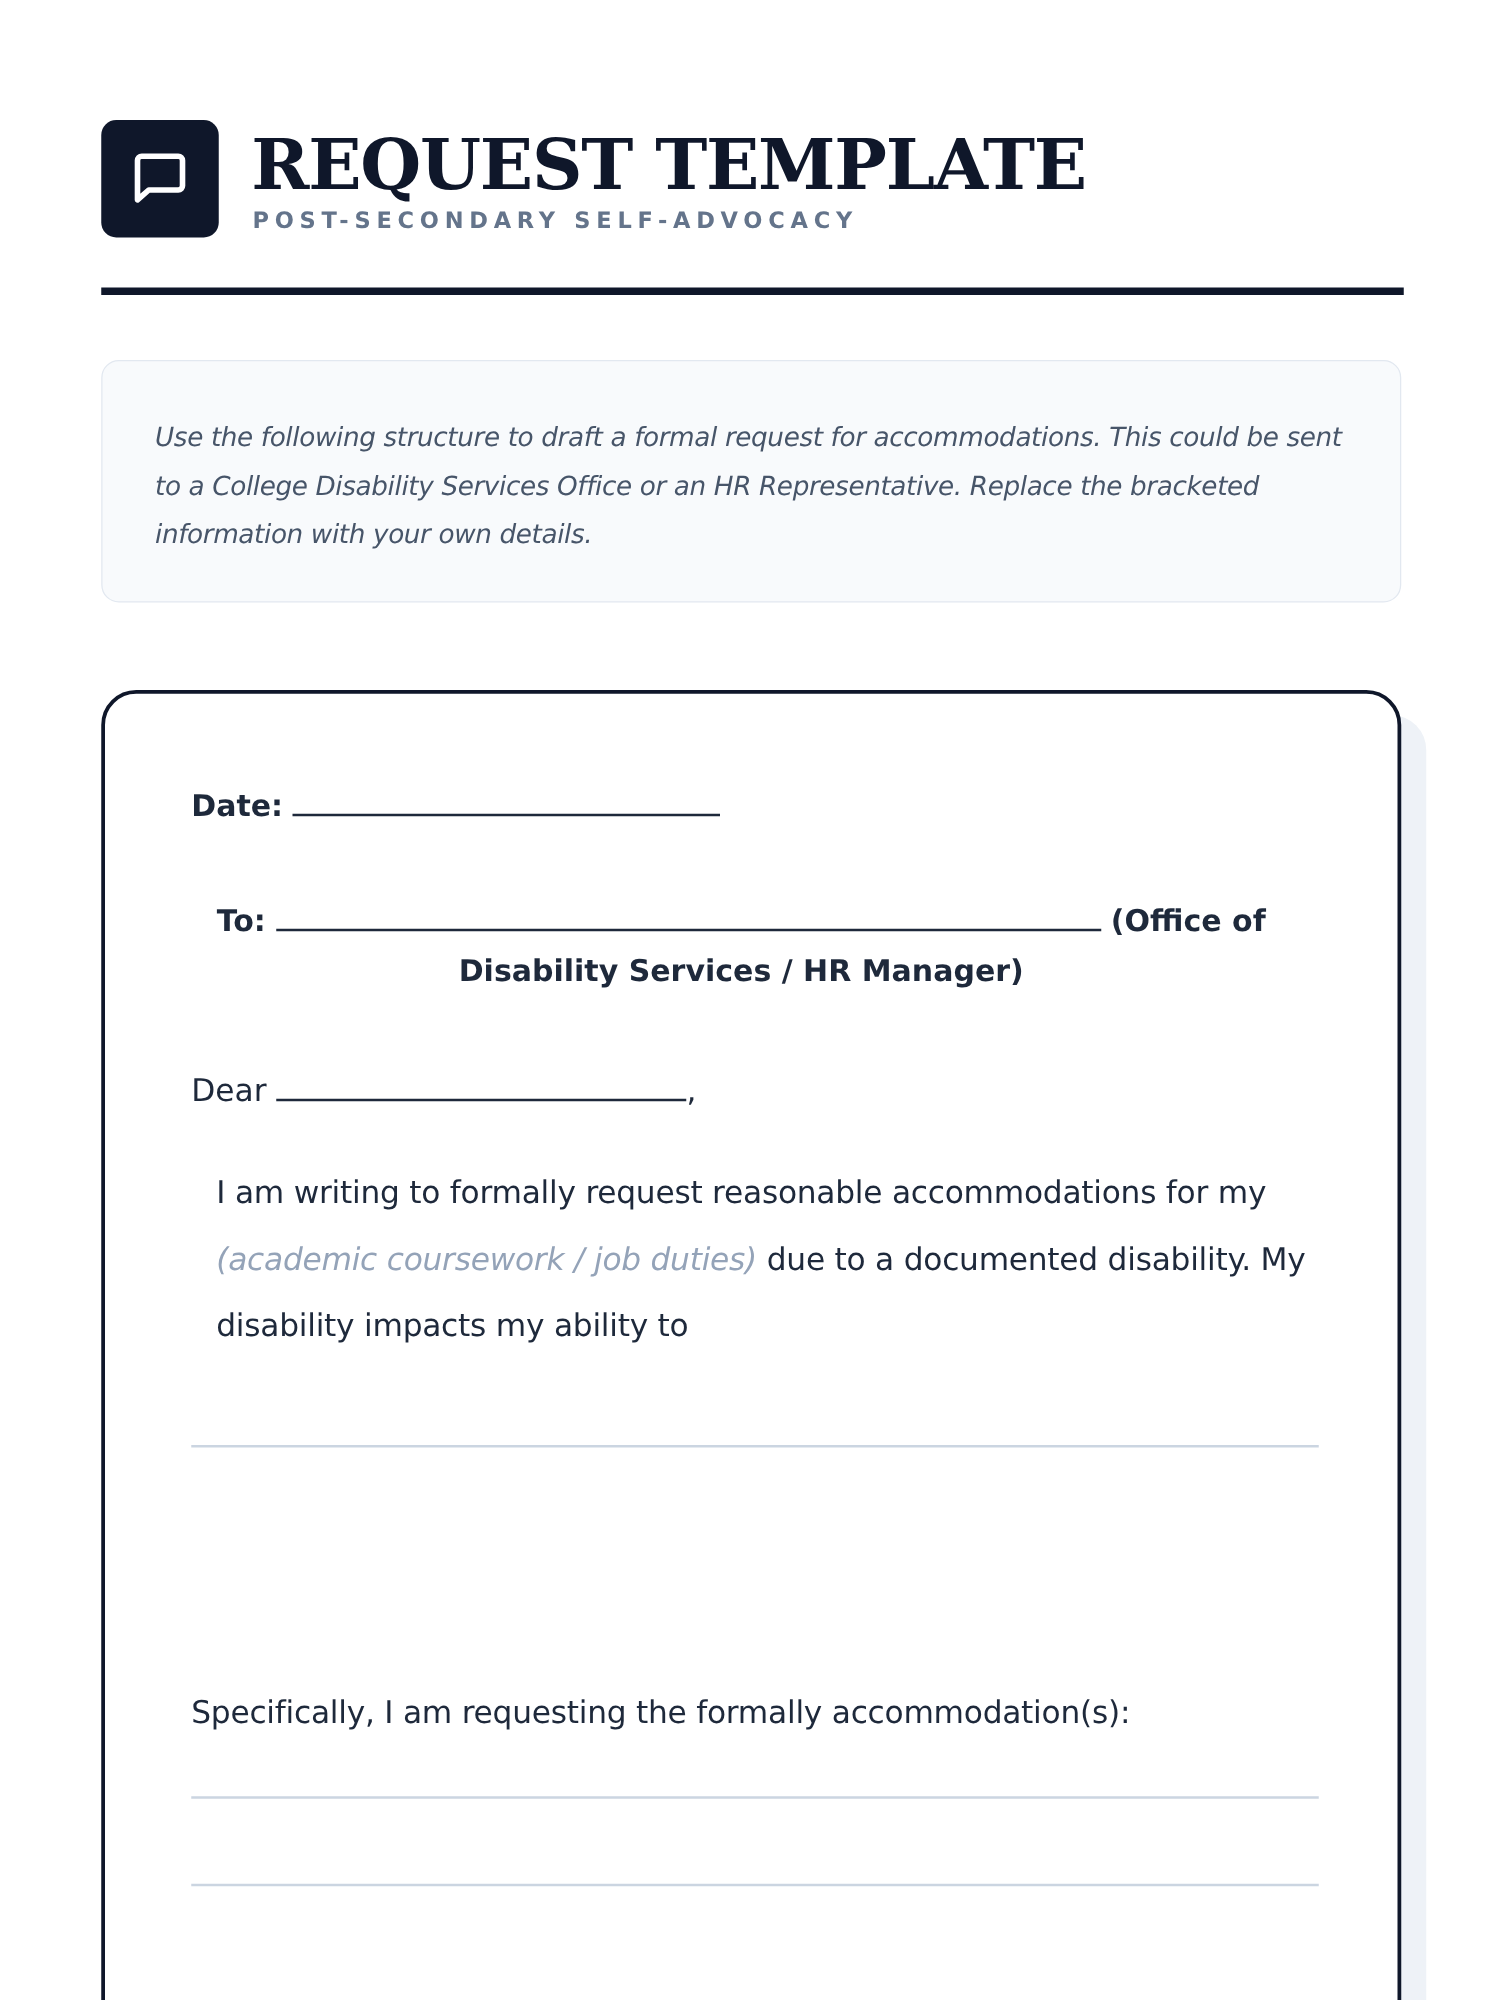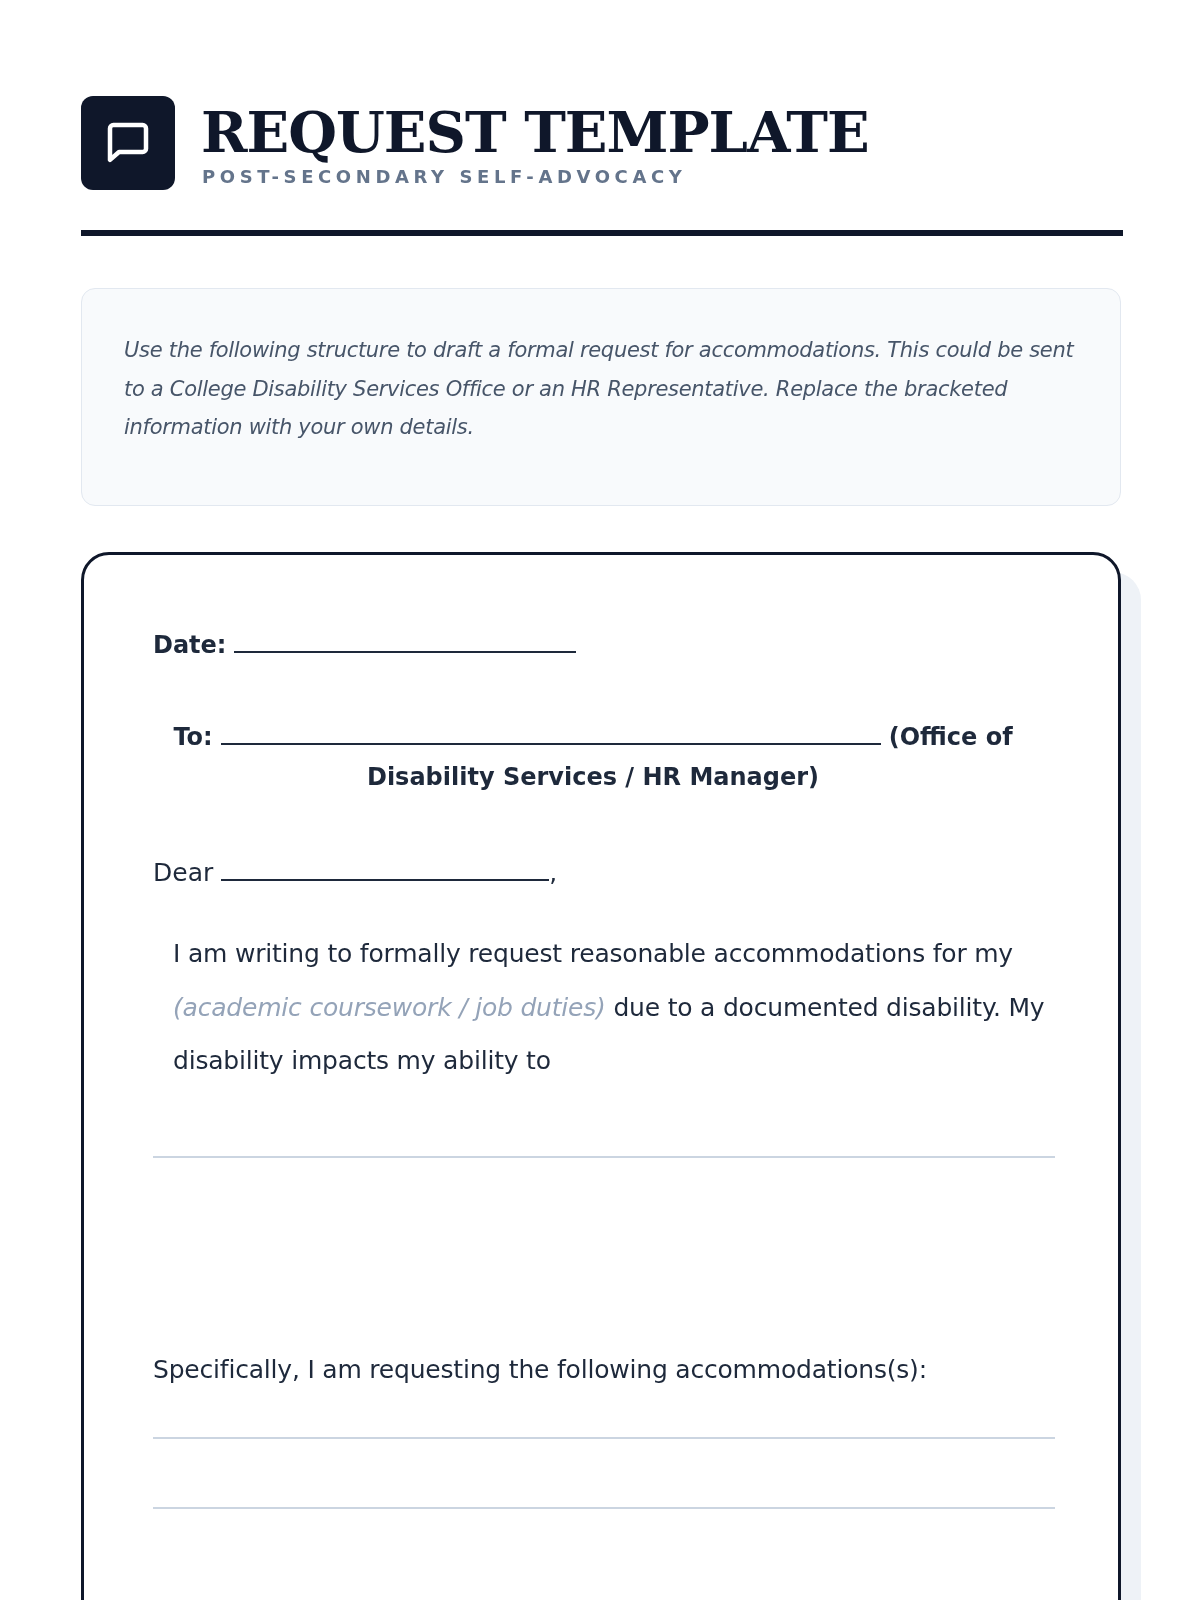--- a/index.html
+++ b/index.html
@@ -5,21 +5,21 @@
   html, body { margin: 0; padding: 0; background: #ffffff; }
   body { width: 1200px; height: 1600px; overflow: hidden; position: relative; font-family: "Liberation Sans", sans-serif; color: #1e293b; }
 
   .header { position: absolute; left: 81px; top: 96px; width: 1042px; height: 142px; }
   .logo { position: absolute; left: 0; top: 0; width: 94px; height: 94px; background: #0f172a; border-radius: 12px; display: flex; align-items: center; justify-content: center; }
   .logo svg { width: 54px; height: 54px; }
   .title { position: absolute; left: 120px; top: 2px; font-family: "DejaVu Serif", serif; font-weight: bold; font-size: 56px; letter-spacing: -1px; color: #0f172a; line-height: 68px; white-space: nowrap; }
   .subtitle { position: absolute; left: 121px; top: 70px; font-family: "DejaVu Sans", sans-serif; font-weight: bold; font-size: 18px; letter-spacing: 4.6px; color: #64748b; white-space: nowrap; }
   .rule { position: absolute; left: 0; top: 134px; width: 1042px; height: 6px; background: #0f172a; }
 
-  .intro { position: absolute; left: 81px; top: 288px; width: 1040px; height: 218px; box-sizing: border-box; background: #f8fafc; border: 1px solid #e2e8f0; border-radius: 14px; padding: 42px 40px 0 42px; }
+  .intro { position: absolute; left: 81px; top: 288px; width: 1040px; height: 194px; box-sizing: border-box; background: #f8fafc; border: 1px solid #e2e8f0; border-radius: 14px; padding: 42px 40px 0 42px; }
   .intro p { margin: 0; font-family: "DejaVu Sans", sans-serif; font-style: italic; font-size: 21px; line-height: 38.5px; color: #475569; letter-spacing: -0.3px; }
 
   .card-shadow { position: absolute; left: 101px; top: 572px; width: 1040px; height: 1100px; background: #eef2f7; border-radius: 28px; }
   .card { position: absolute; left: 81px; top: 552px; width: 1040px; height: 1100px; box-sizing: border-box; background: #ffffff; border: 3px solid #0f172a; border-radius: 28px; }
 
   .field { position: absolute; left: 69px; font-family: "DejaVu Sans", sans-serif; font-weight: bold; font-size: 24px; color: #1e293b; line-height: 40px; text-align: center; }
   .field-date { top: 70px; }
   .field-to { top: 162px; width: 880px; }
   .blank { display: inline-block; border-bottom: 2px solid #1e293b; vertical-align: baseline; height: 18px; }
   .blank-date { width: 342px; margin-left: 8px; }
@@ -74,17 +74,17 @@
   <div class="dear">
     <span>Dear</span><span class="blank blank-dear"></span><span>,</span>
   </div>
 
   <div class="para para-1">
     <span>I am writing to formally request reasonable accommodations for my </span><span class="placeholder">(academic coursework / job duties)</span><span> due to a documented disability. My disability impacts my ability to</span>
   </div>
 
   <div class="line line-1"></div>
 
-  <div class="para para-2">Specifically, I am requesting the following accommodations(s):</div>
+  <div class="para para-2">Specifically, I am requesting the formally accommodation(s):</div>
 
   <div class="line line-2"></div>
   <div class="line line-3"></div>
 </div>
 
 </body></html>

